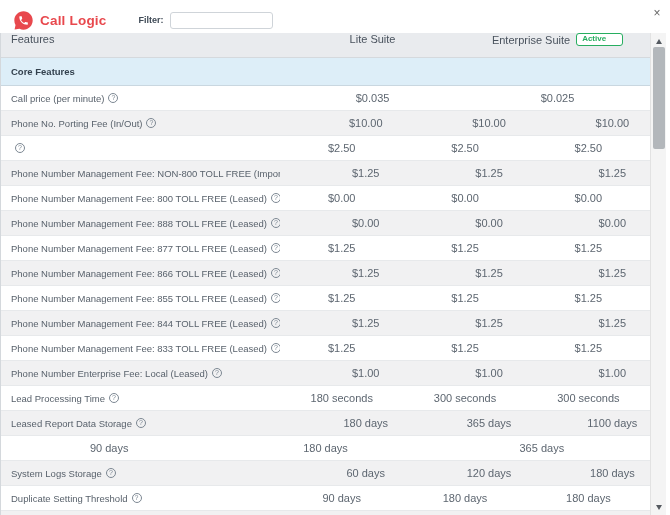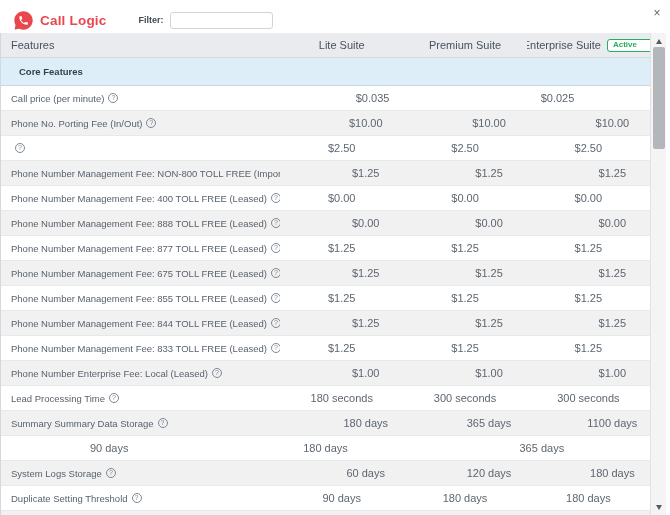--- a/index.html
+++ b/index.html
@@ -47,34 +47,33 @@
     flex:0 0 43%; display:flex; align-items:center;
     padding-left:10px;
   }
   .value-cell {
     flex:1 1 0; display:flex; align-items:center; justify-content:center;
     font-size:11px; color:#5d6670;
   }
   
   .header-row {
     height:25px; background:#e9ebee; border-bottom:1px solid #d5d9dd;
-    align-items:center;
+    align-items:flex-start;
   }
   .header-row .feature-cell { font-size:11px; color:#49525d; }
   .header-row .value-cell { font-size:11px; color:#49525d; }
   .active-badge {
     display:inline-block; margin-left:6px; padding:1px 16px 2px 5px;
     border:1px solid #27ae60; border-radius:3px; background:#fff;
     color:#27ae60; font-size:8px; font-weight:bold; line-height:1;
   }
   
   .section-row {
     height:28px; background:#ddeef8; border-bottom:1px solid #c9d7e0;
     align-items:center;
-    padding-left:8px;
   }
   .section-label { font-size:9.5px; font-weight:bold; color:#33414e; }
   
   .data-row { height:25px; border-bottom:1px solid #e7e9eb; }
   .data-row.even { background:#f1f1f2;gap:48px; }
   .data-row.odd { background:#fff; }
   .feature-label { font-size:9.5px; color:#59626c; }
   .help-icon {
     display:inline-block; margin-left:4px; width:10px; height:10px;
     border:1px solid #7d8893; border-radius:50%;
@@ -127,21 +126,20 @@
       <input class="filter-input" type="text" value="" style="">
     </div>
     <button class="close-btn">×</button>
   </div>
 
   <div class="content">
     <div class="table-area">
       <div class="row header-row">
         <div class="cell feature-cell">Features</div>
         <div class="cell value-cell">Lite Suite</div>
-        <div class="cell value-cell">Premium Suite</div>
         <div class="cell value-cell">
           <span>Enterprise Suite</span>
           <span class="active-badge">Active</span>
         </div>
       </div>
       <div>
           <div class="row section-row">
             <div class="cell feature-cell section-label">Core Features</div>
           </div>
           <div class="row data-row odd">
@@ -172,21 +170,21 @@
           <div class="row data-row even">
             <div class="cell feature-cell">
               <span class="feature-label">Phone Number Management Fee: NON-800 TOLL FREE (Imported)</span>
             </div>
             <div class="cell value-cell">$1.25</div>
             <div class="cell value-cell">$1.25</div>
             <div class="cell value-cell">$1.25</div>
           </div>
           <div class="row data-row odd">
             <div class="cell feature-cell">
-              <span class="feature-label">Phone Number Management Fee: 400 TOLL FREE (Leased)</span>
+              <span class="feature-label">Phone Number Management Fee: 800 TOLL FREE (Leased)</span>
               <span class="help-icon">?</span>
             </div>
             <div class="cell value-cell">$0.00</div>
             <div class="cell value-cell">$0.00</div>
             <div class="cell value-cell">$0.00</div>
           </div>
           <div class="row data-row even">
             <div class="cell feature-cell">
               <span class="feature-label">Phone Number Management Fee: 888 TOLL FREE (Leased)</span>
               <span class="help-icon">?</span>
@@ -199,21 +197,21 @@
             <div class="cell feature-cell">
               <span class="feature-label">Phone Number Management Fee: 877 TOLL FREE (Leased)</span>
               <span class="help-icon">?</span>
             </div>
             <div class="cell value-cell">$1.25</div>
             <div class="cell value-cell">$1.25</div>
             <div class="cell value-cell">$1.25</div>
           </div>
           <div class="row data-row even">
             <div class="cell feature-cell">
-              <span class="feature-label">Phone Number Management Fee: 675 TOLL FREE (Leased)</span>
+              <span class="feature-label">Phone Number Management Fee: 866 TOLL FREE (Leased)</span>
               <span class="help-icon">?</span>
             </div>
             <div class="cell value-cell">$1.25</div>
             <div class="cell value-cell">$1.25</div>
             <div class="cell value-cell">$1.25</div>
           </div>
           <div class="row data-row odd">
             <div class="cell feature-cell">
               <span class="feature-label">Phone Number Management Fee: 855 TOLL FREE (Leased)</span>
               <span class="help-icon">?</span>
@@ -253,21 +251,21 @@
             <div class="cell feature-cell">
               <span class="feature-label">Lead Processing Time</span>
               <span class="help-icon">?</span>
             </div>
             <div class="cell value-cell">180 seconds</div>
             <div class="cell value-cell">300 seconds</div>
             <div class="cell value-cell">300 seconds</div>
           </div>
           <div class="row data-row even">
             <div class="cell feature-cell">
-              <span class="feature-label">Summary Summary Data Storage</span>
+              <span class="feature-label">Leased Report Data Storage</span>
               <span class="help-icon">?</span>
             </div>
             <div class="cell value-cell">180 days</div>
             <div class="cell value-cell">365 days</div>
             <div class="cell value-cell">1100 days</div>
           </div>
           <div class="row data-row odd">
             <div class="cell value-cell">90 days</div>
             <div class="cell value-cell">180 days</div>
             <div class="cell value-cell">365 days</div>

